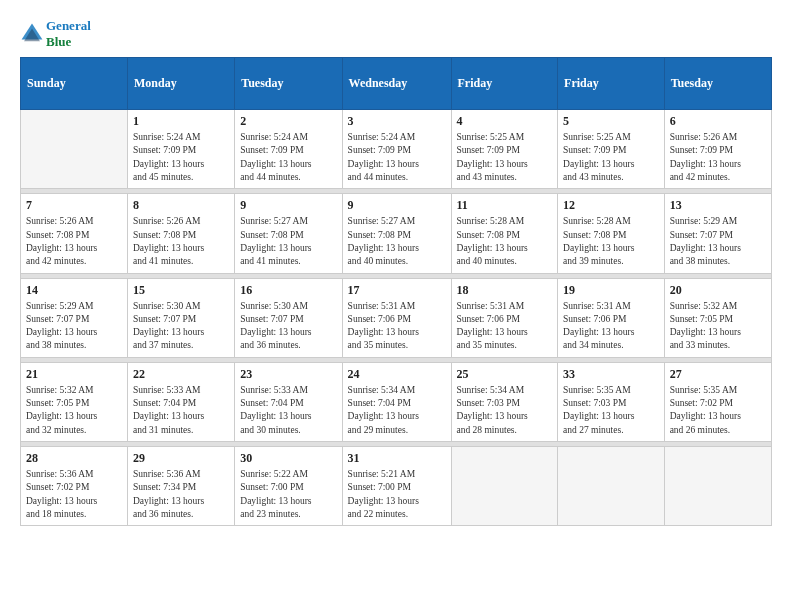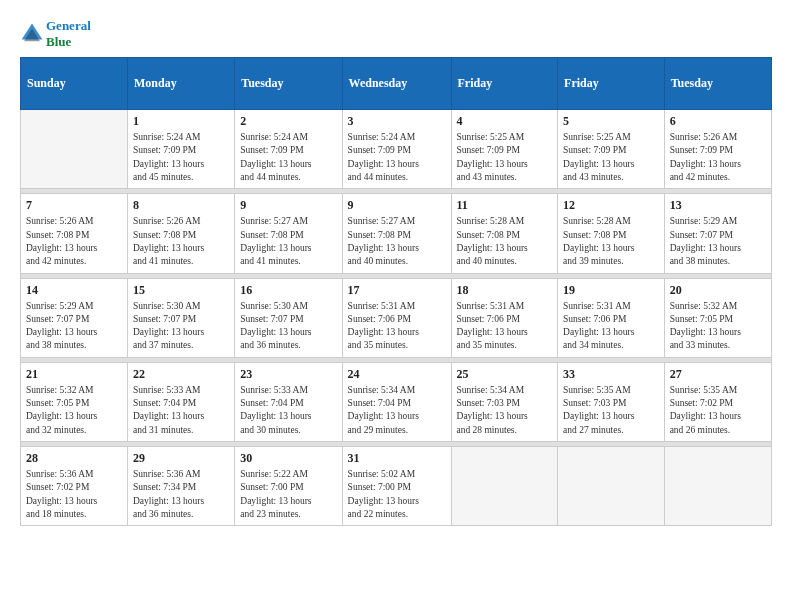--- a/index.html
+++ b/index.html
@@ -269,21 +269,21 @@
           <td>
             <div class="day-num">29</div>
             <div class="day-info"><span>Sunrise: 5:36 AM</span><br><span>Sunset: 7:34 PM</span><br><span>Daylight: 13 hours</span><br><span>and 36 minutes.</span></div>
           </td>
           <td>
             <div class="day-num">30</div>
             <div class="day-info"><span>Sunrise: 5:22 AM</span><br><span>Sunset: 7:00 PM</span><br><span>Daylight: 13 hours</span><br><span>and 23 minutes.</span></div>
           </td>
           <td>
             <div class="day-num">31</div>
-            <div class="day-info"><span>Sunrise: 5:02 AM</span><br><span>Sunset: 7:00 PM</span><br><span>Daylight: 13 hours</span><br><span>and 22 minutes.</span></div>
+            <div class="day-info"><span>Sunrise: 5:21 AM</span><br><span>Sunset: 7:00 PM</span><br><span>Daylight: 13 hours</span><br><span>and 22 minutes.</span></div>
           </td>
           <td class="empty"></td>
           <td class="empty"></td>
           <td class="empty"></td>
         </tr>
       </tbody>
   </table>
 </div>
 
 </body></html>

